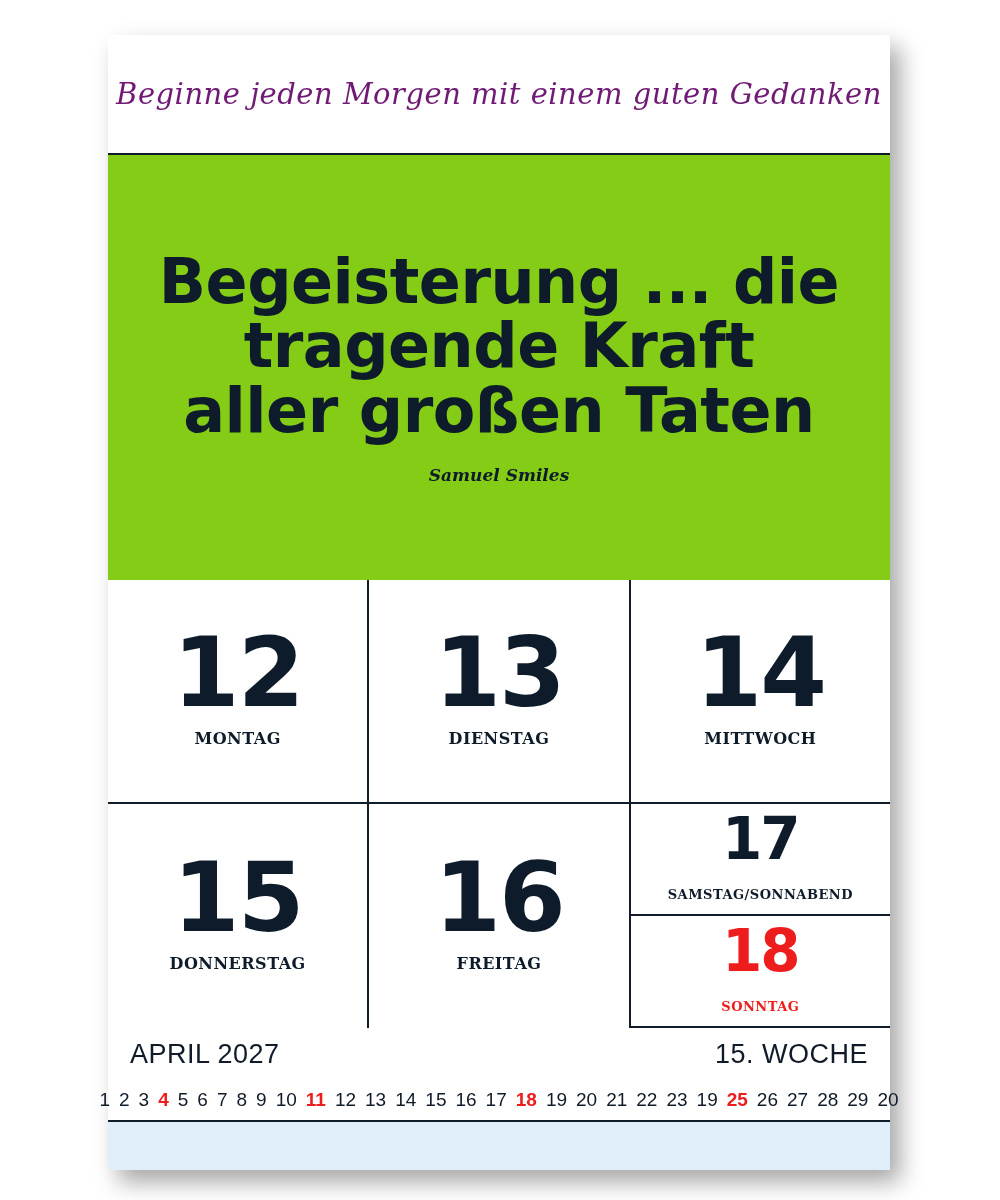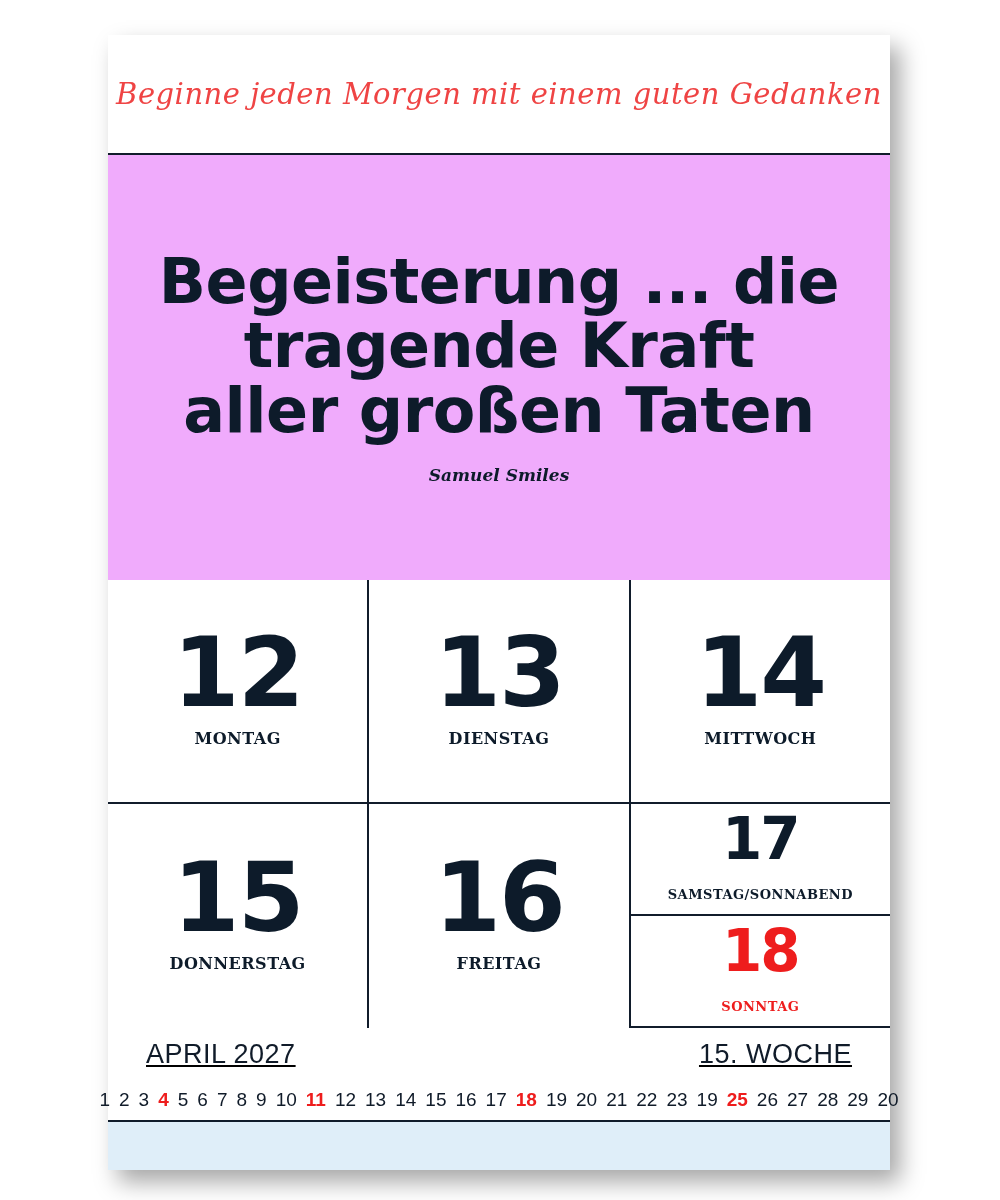--- a/index.html
+++ b/index.html
@@ -38,28 +38,28 @@
     border-bottom: 2px solid #111c2b;
     display: flex;
     align-items: center;
     justify-content: center;
     background: #ffffff;
   }
   .motto-text {
     font-family: "DejaVu Serif", serif;
     font-style: italic;
     font-size: 29px;
-    color: #ef4444;
+    color: #701a75;
     letter-spacing: 0.5px;
     white-space: nowrap;
   }
 
   
   .quote-panel {
-    background: #f0abfc;
+    background: #84cc16;
     height: 425px;
     display: flex;
     flex-direction: column;
     align-items: center;
     justify-content: center;
     padding: 0 28px;
     box-sizing: border-box;
   }
   .quote-text {
     font-family: "DejaVu Sans", sans-serif;
@@ -145,24 +145,23 @@
   .weekend-half .day-num { font-size: 58px; }
   .weekend-half .day-name { font-size: 13px; margin-top: 20px; }
   .sunday .day-num, .sunday .day-name { color: #ee1d1d; }
 
   
   .month-bar {
     height: 52px;
     display: flex;
     align-items: center;
     justify-content: space-between;
-    padding: 0 38px;
-    box-sizing: border-box;
-    background: #ffffff;
-    text-decoration: underline;
+    padding: 0 22px;
+    box-sizing: border-box;
+    background: #ffffff;
   }
   .month-label, .week-label {
     font-family: "Liberation Sans", sans-serif;
     font-size: 27px;
     color: #101b29;
     letter-spacing: 0.5px;
   }
 
   .daystrip {
     height: 42px;

